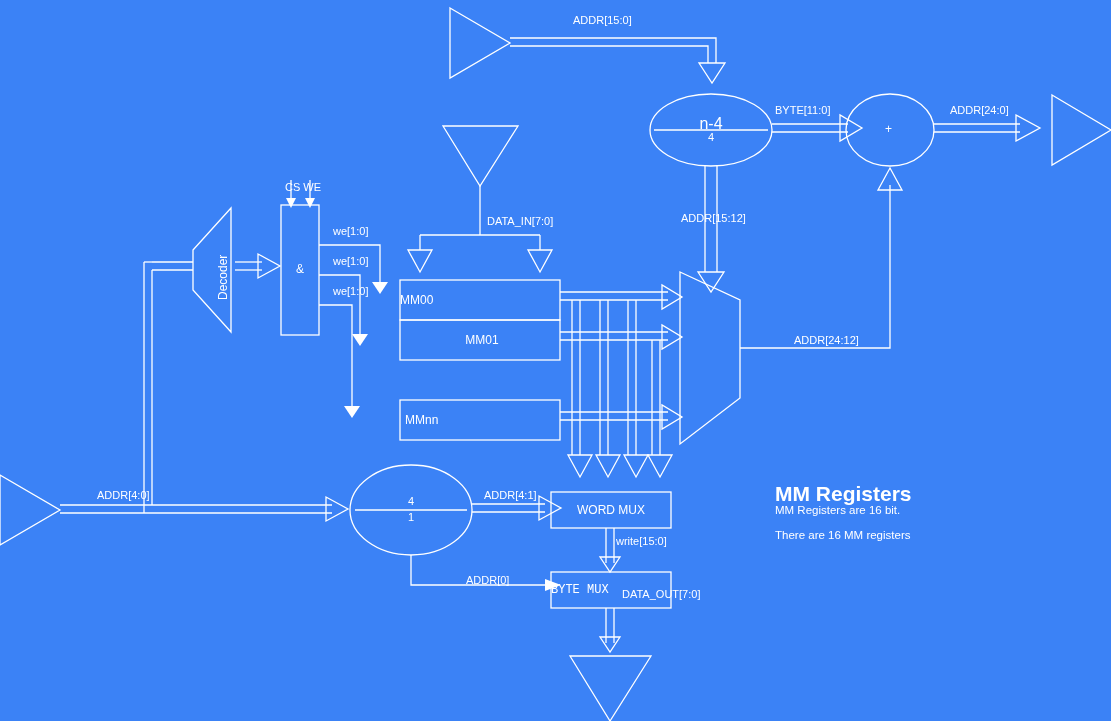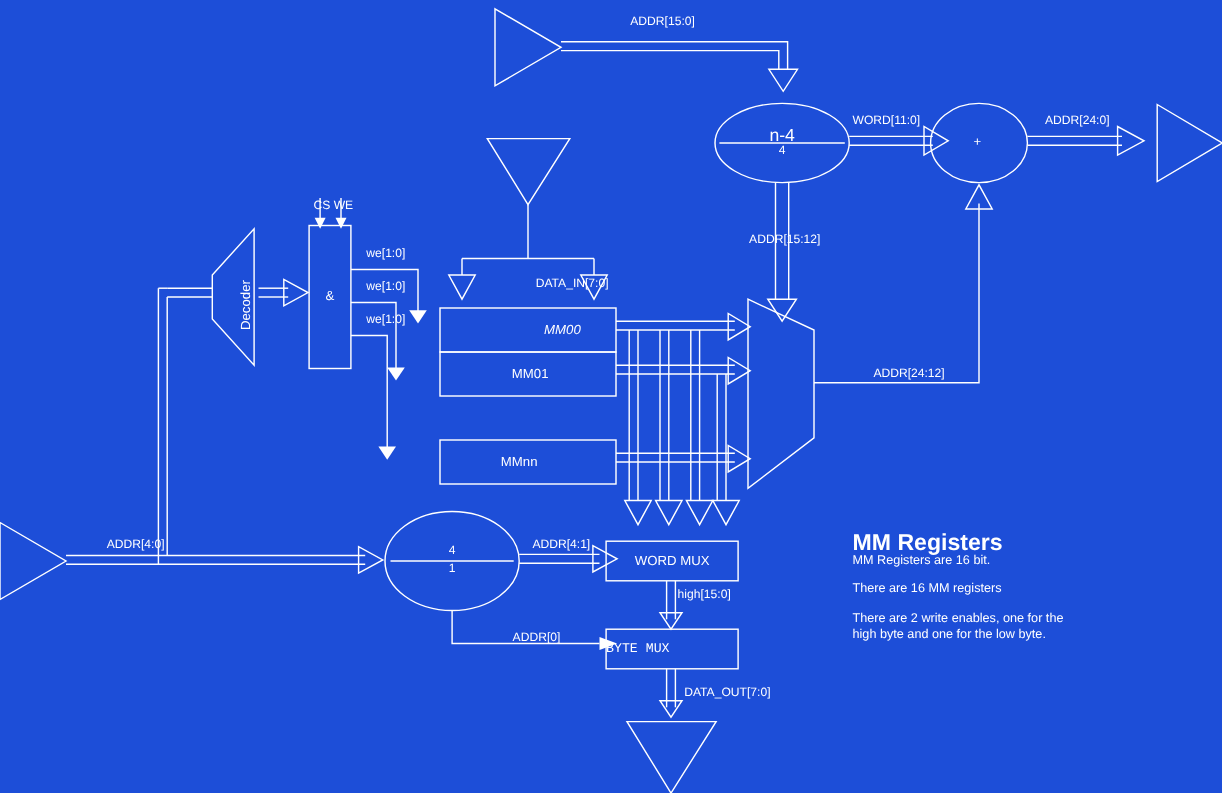--- a/index.html
+++ b/index.html
@@ -1,17 +1,17 @@
 <!DOCTYPE html>
 <html><head>
 <meta charset="utf-8">
 <style>
   html,body{margin:0;padding:0;background:#16161e;}
   body{width:1111px;height:721px;overflow:hidden;font-family:"Liberation Sans",sans-serif;}
-  #stage{position:relative;width:1111px;height:721px;background:#1d4ed8;color:#fff;}
+  #stage{position:relative;width:1111px;height:721px;background:#3b82f6;color:#fff;}
   svg.layer{position:absolute;left:0;top:0;width:1111px;height:721px;}
   .lbl{position:absolute;color:#ffffff;font-size:11px;white-space:pre;line-height:1.25;}
   .blk-lbl{position:absolute;color:#ffffff;font-size:12px;white-space:pre;}
   .note-title{position:absolute;color:#ffffff;font-size:21px;font-weight:bold;white-space:pre;}
   .note{position:absolute;color:#ffffff;font-size:11.5px;white-space:pre;line-height:1.3;}
   .vert{position:absolute;color:#fff;font-size:12px;transform:rotate(-90deg);transform-origin:left top;white-space:pre;}
 </style>
 </head>
 <body>
 
@@ -137,47 +137,45 @@
 
       <path d="M606,608 L606,643"></path>
         <path d="M614,608 L614,643"></path>
       <path d="M600,637 L620,637 L610,652 Z"></path>
 
       <path d="M570,656 L651,656 L610,721 Z"></path>
     </g>
   </svg>
 
   <div class="lbl" style="left:573px;top:14px;">ADDR[15:0]</div>
-  <div class="lbl" style="left:775px;top:104px;">WORD[11:0]</div>
+  <div class="lbl" style="left:775px;top:104px;">BYTE[11:0]</div>
   <div class="lbl" style="left:950px;top:104px;">ADDR[24:0]</div>
   <div class="lbl" style="left:681px;top:212px;">ADDR[15:12]</div>
   <div class="lbl" style="left:794px;top:334px;">ADDR[24:12]</div>
   <div class="lbl" style="left:97px;top:489px;">ADDR[4:0]</div>
   <div class="lbl" style="left:484px;top:489px;">ADDR[4:1]</div>
   <div class="lbl" style="left:466px;top:574px;">ADDR[0]</div>
-  <div class="lbl" style="left:487px;top:215px;margin-top:37px;">DATA_IN[7:0]</div>
-  <div class="lbl" style="left:622px;top:624px;">DATA_OUT[7:0]</div>
-  <div class="lbl" style="left:616px;top:535px;">high[15:0]</div>
+  <div class="lbl" style="left:487px;top:215px;">DATA_IN[7:0]</div>
+  <div class="lbl" style="left:622px;top:588px;">DATA_OUT[7:0]</div>
+  <div class="lbl" style="left:616px;top:535px;">write[15:0]</div>
   <div class="lbl" style="left:333px;top:225px;">we[1:0]</div>
   <div class="lbl" style="left:333px;top:255px;">we[1:0]</div>
   <div class="lbl" style="left:333px;top:285px;">we[1:0]</div>
   <div class="lbl" style="left:285px;top:181px;">CS WE</div>
 
   <div class="vert" style="left:216px;top:300px;">Decoder</div>
   <div class="blk-lbl" style="left:296px;top:262px;">&amp;</div>
-  <div class="blk-lbl" style="left:400px;top:293px;width:128px;text-align:right;font-style:italic;">MM00</div>
+  <div class="blk-lbl" style="left:400px;top:293px;width:128px;text-align:left;">MM00</div>
   <div class="blk-lbl" style="left:400px;top:333px;width:164px;text-align:center;">MM01</div>
-  <div class="blk-lbl" style="left:392px;top:413px;width:160px;text-align:center;">MMnn</div>
+  <div class="blk-lbl" style="left:405px;top:413px;width:160px;">MMnn</div>
   <div class="blk-lbl" style="left:551px;top:503px;width:120px;text-align:center;">WORD MUX</div>
   <div class="blk-lbl" style="left:551px;top:583px;width:120px;text-align:left;font-family:Liberation Mono, monospace;">BYTE MUX</div>
   <div class="blk-lbl" style="left:885px;top:122px;">+</div>
   <div class="blk-lbl" style="left:651px;top:115px;width:120px;text-align:center;font-size:16px;">n-4</div>
   <div class="blk-lbl" style="left:651px;top:131px;width:120px;text-align:center;font-size:11px;">4</div>
   <div class="blk-lbl" style="left:351px;top:495px;width:120px;text-align:center;font-size:11px;">4</div>
   <div class="blk-lbl" style="left:351px;top:511px;width:120px;text-align:center;font-size:11px;">1</div>
 
   <div class="note-title" style="left:775px;top:458px;margin-top:24px;">MM Registers</div>
   <div class="note" style="left:775px;top:503px;">MM Registers are 16 bit.</div>
   <div class="note" style="left:775px;top:528px;">There are 16 MM registers</div>
-  <div class="note" style="left:775px;top:555px;">There are 2 write enables, one for the
-high byte and one for the low byte.</div>
 
 </div>
 
 </body></html>

